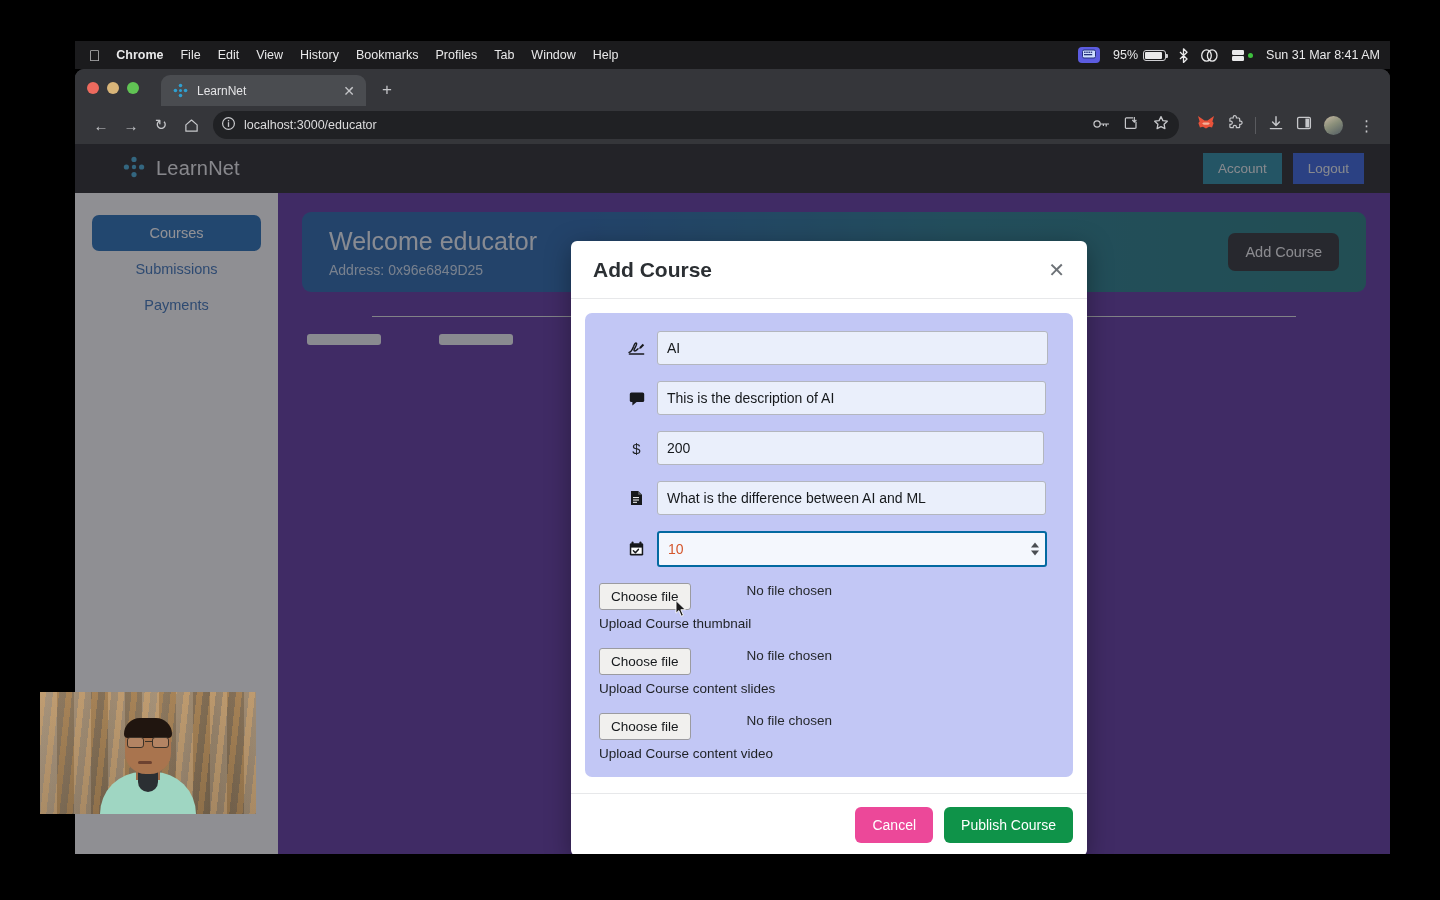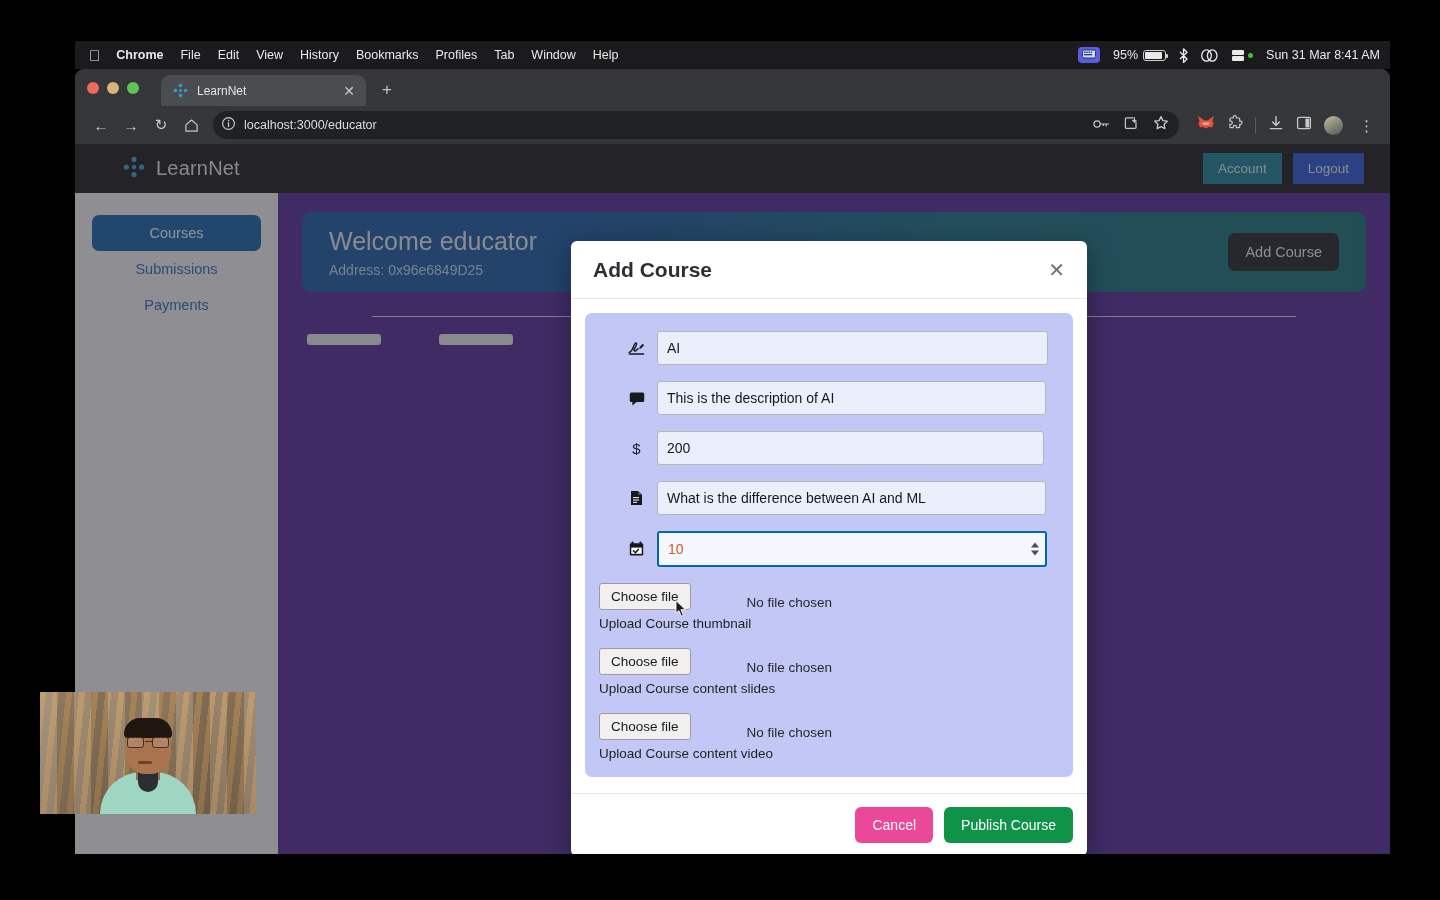--- a/index.html
+++ b/index.html
@@ -140,21 +140,21 @@
   .frow.w4 .finput { max-width: 389px; }
   .numwrap { flex: 1; max-width: 390px; position: relative; }
   .numwrap .finput { width: 100%; max-width: none; border: 2px solid #0369a1; color: #d4562c; background: #f4f7fd; padding-right: 26px; }
   .spin { position: absolute; right: 8px; top: 50%; transform: translateY(-50%); display: flex; flex-direction: column; gap: 3px; }
   .spin i { width: 0; height: 0; border-left: 4px solid transparent; border-right: 4px solid transparent; display: block; }
   .spin i.up { border-bottom: 5px solid #4a4d52; }
   .spin i.dn { border-top: 5px solid #4a4d52; }
 
   .uprow { margin-bottom: 17px; }
   .uprow:last-child { margin-bottom: 0; }
-  .filebar { display: flex; align-items: flex-end; gap: 9px; }
+  .filebar { display: flex; align-items: flex-start; gap: 9px; }
   .choose-btn {
     background: #f1f0ee; border: 1px solid #9b9ba0; border-radius: 3px;
     padding: 5px 11px; font-size: 13.5px; color: #16191c; font-family: inherit;
   }
   .nofile { font-size: 13.5px; color: #26292d; padding-left: 47px; }
   .uphint { font-size: 13.5px; color: #1e2125; margin-top: 6px; }
 
   .modal-foot { border-top: 1px solid #e7e8ea; padding: 13px 14px; display: flex; justify-content: flex-end; gap: 11px; }
   .btn { border: none; border-radius: 6px; padding: 10px 17px; font-size: 14px; color: #fff; font-family: inherit; }
   .btn.cancel { background: #ec4899; }

